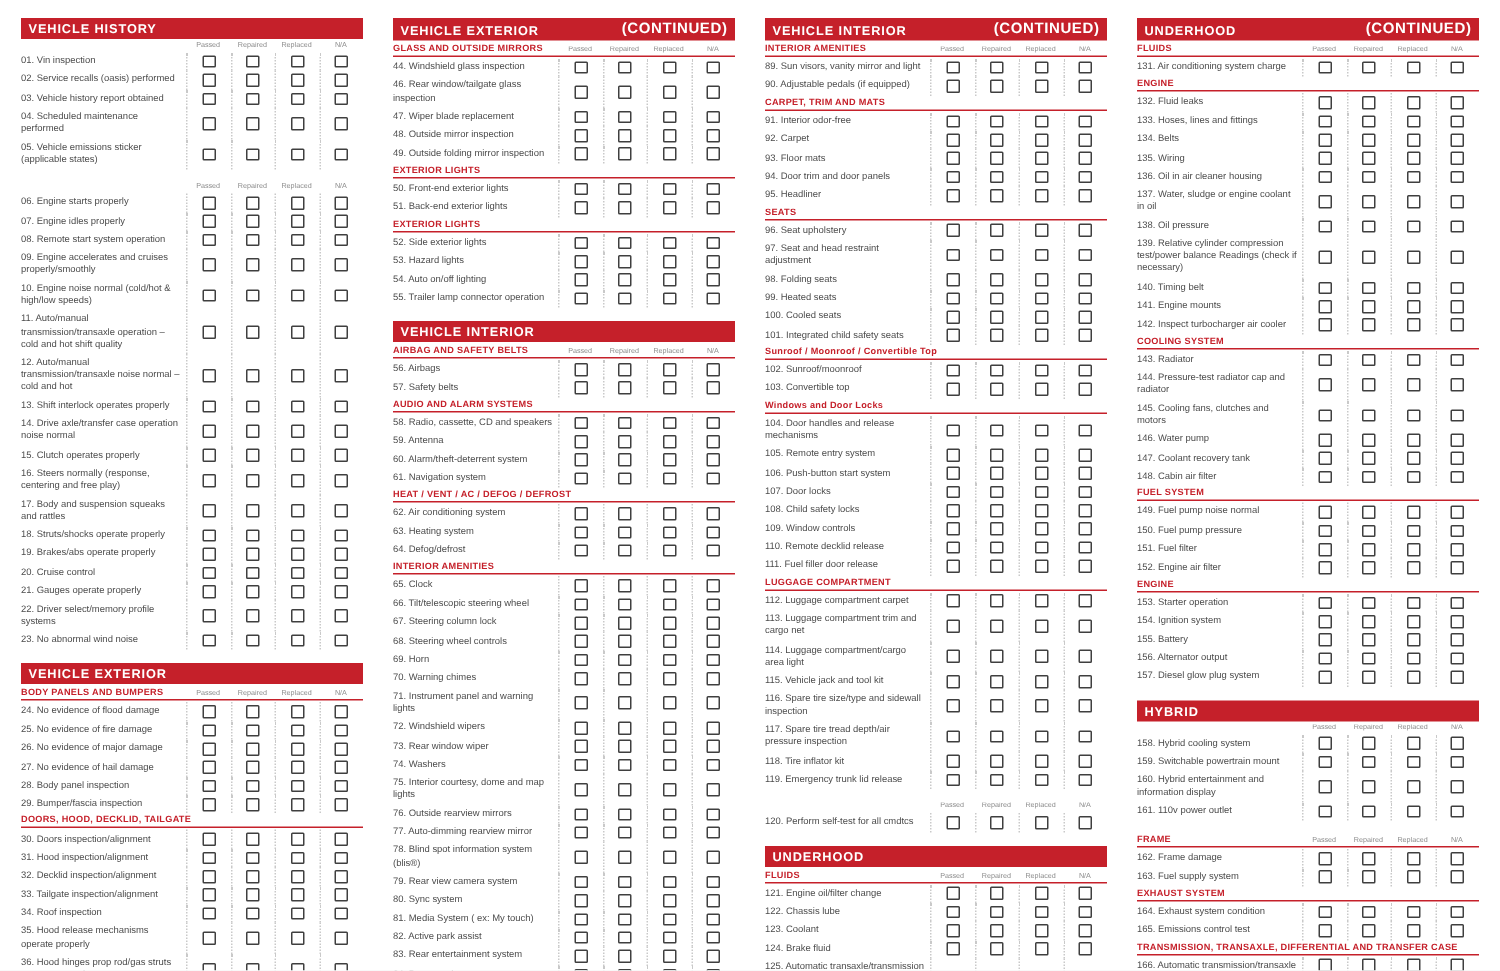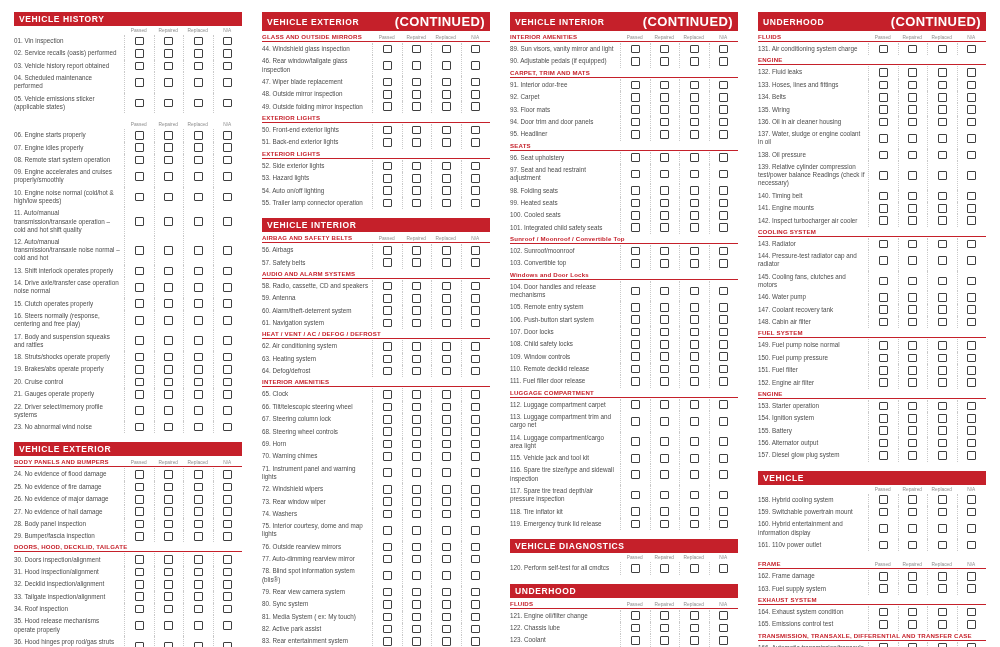--- a/index.html
+++ b/index.html
@@ -10,21 +10,21 @@
     font-family:"Liberation Sans", sans-serif;
     gap:20px;
   }
   .col{min-width:0;}
   .section{margin-bottom:9px;}
   .bar{
     background:#c5202a;color:#ffffff;display:flex;justify-content:space-between;
     align-items:center;padding:2px 5px;margin-bottom:2px;
   }
   .bar-t{font-size:8.5px;font-weight:bold;letter-spacing:.6px;white-space:nowrap;}
-  .bar-c{font-size:13px;font-weight:bold;letter-spacing:.4px;white-space:nowrap;}
+  .bar-c{font-size:10px;font-weight:bold;letter-spacing:.4px;white-space:nowrap;}
   .subrow{display:flex;align-items:flex-end;justify-content:space-between;
     padding:0 0 1px 0;margin:1px 0 1px 0;}
   .subrow.underlined{border-bottom:1px solid #c5202a;}
   .sub{font-size:6.1px;font-weight:bold;color:#c5202a;letter-spacing:.2px;
     flex:1;min-width:0;padding-right:2px;}
   .ratings{display:flex;width:118px;flex:none;}
   .rl{width:29.5px;text-align:center;font-size:4.8px;color:#8d8d8d;white-space:nowrap;overflow:hidden;}
   .row{display:flex;align-items:stretch;}
   .label{flex:1;min-width:0;font-size:6.3px;color:#4c4c4c;line-height:1.3;
     padding:2.1px 2px 2.1px 0;}
@@ -1972,23 +1972,20 @@
             <span class="cell">
               <span class="cb"></span>
             </span>
             <span class="cell">
               <span class="cb"></span>
             </span>
           </span>
         </div>
       </section>
       <section class="section">
-        <div class="bar">
-          <span class="bar-t">VEHICLE DIAGNOSTICS</span>
-        </div>
         <div class="subrow">
           <span class="sub"></span>
           <span class="ratings">
             <span class="rl">Passed</span>
             <span class="rl">Repaired</span>
             <span class="rl">Replaced</span>
             <span class="rl">N/A</span>
           </span>
         </div>
         <div class="row">
@@ -2583,21 +2580,21 @@
               <span class="cb"></span>
             </span>
             <span class="cell">
               <span class="cb"></span>
             </span>
           </span>
         </div>
       </section>
       <section class="section">
         <div class="bar">
-          <span class="bar-t">VEHICLE</span>
+          <span class="bar-t">HYBRID</span>
         </div>
         <div class="subrow">
           <span class="sub"></span>
           <span class="ratings">
             <span class="rl">Passed</span>
             <span class="rl">Repaired</span>
             <span class="rl">Replaced</span>
             <span class="rl">N/A</span>
           </span>
         </div>

